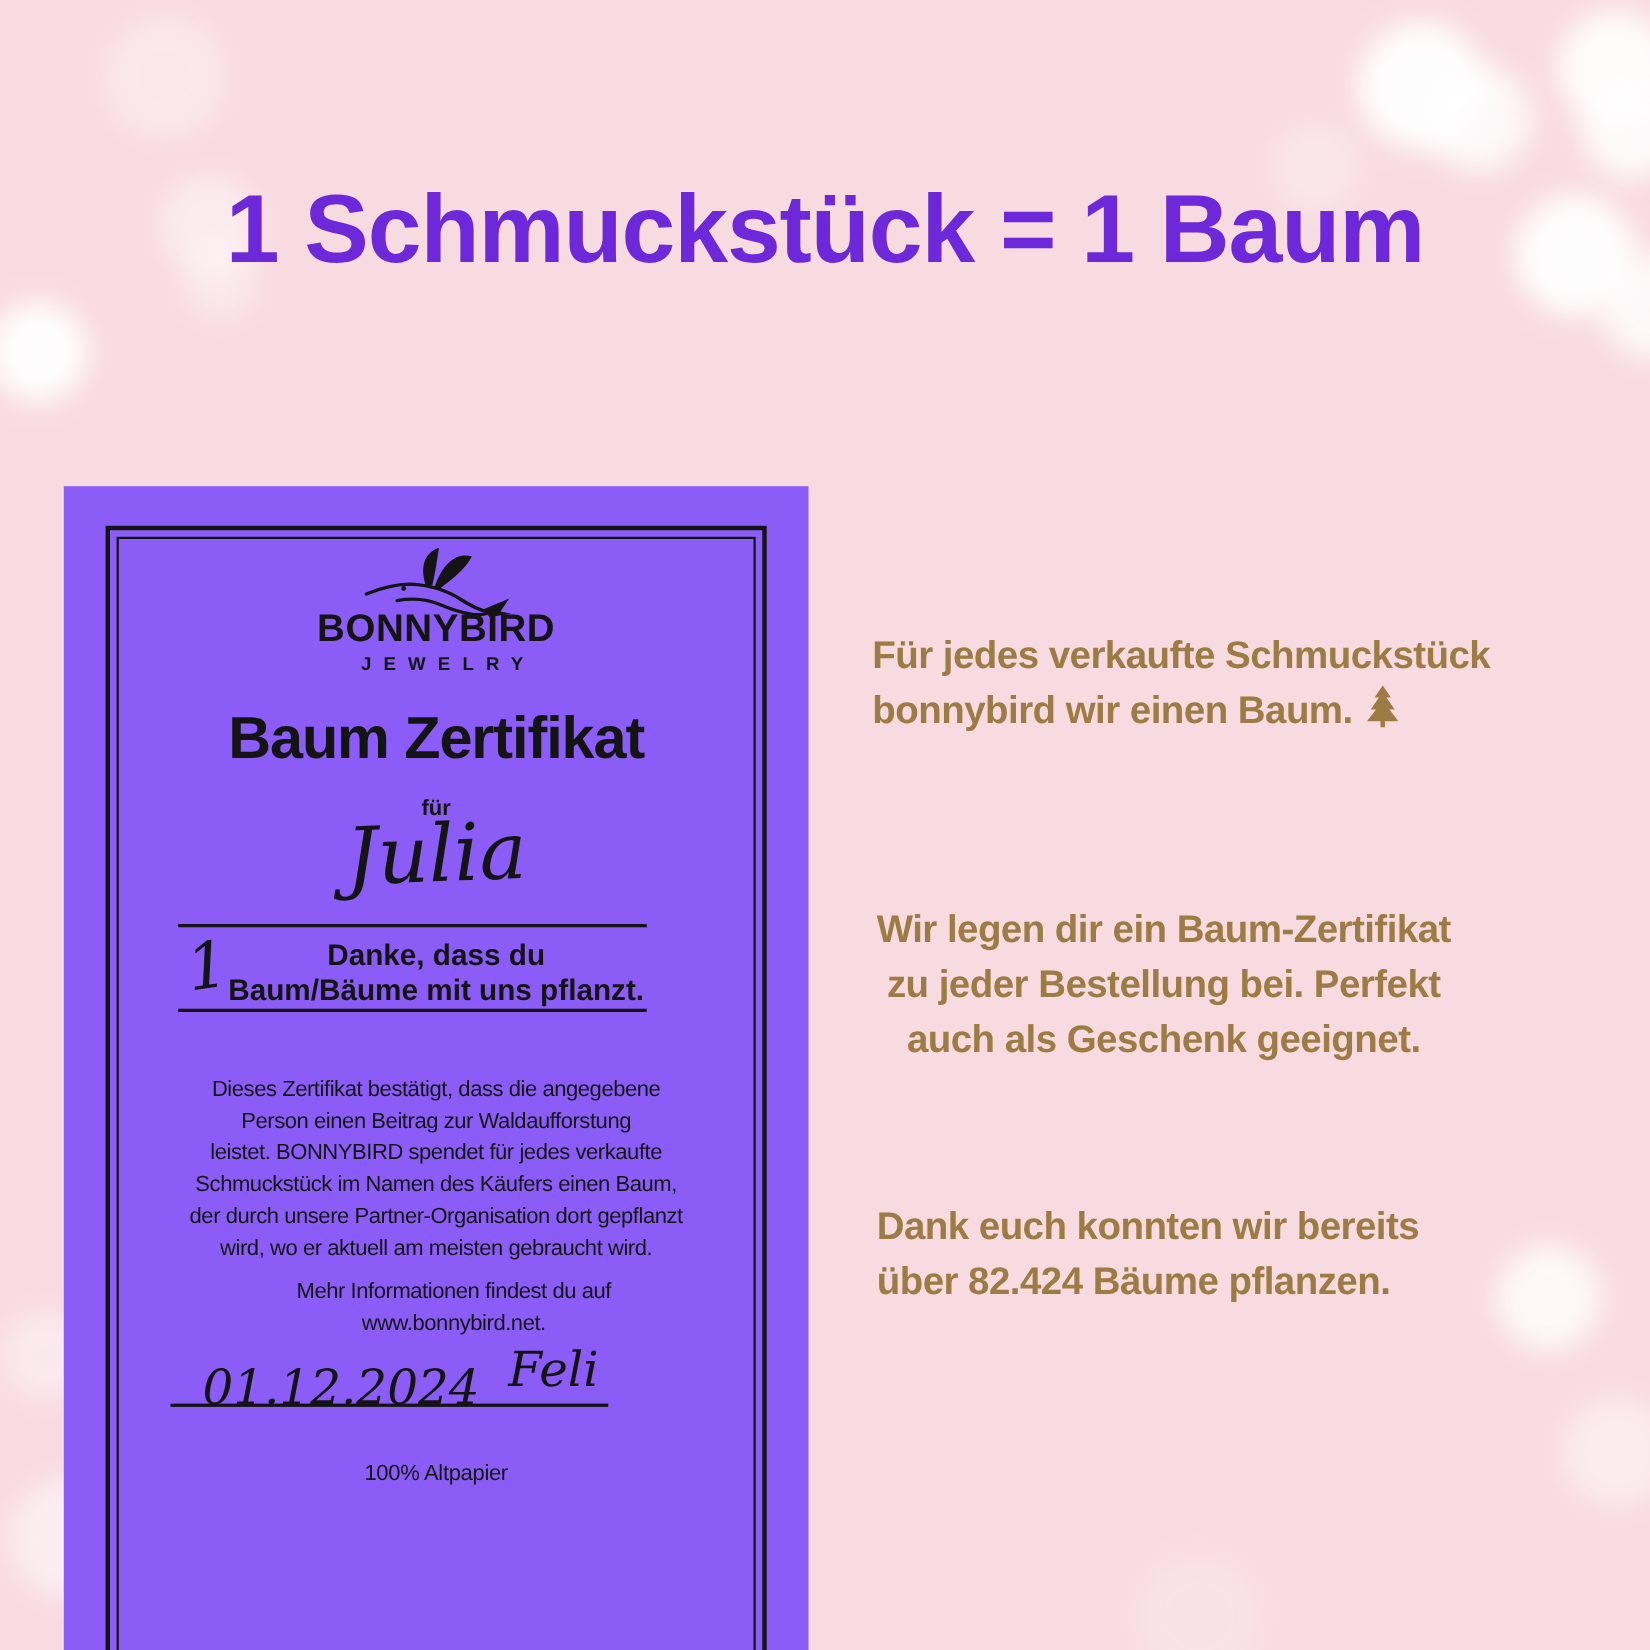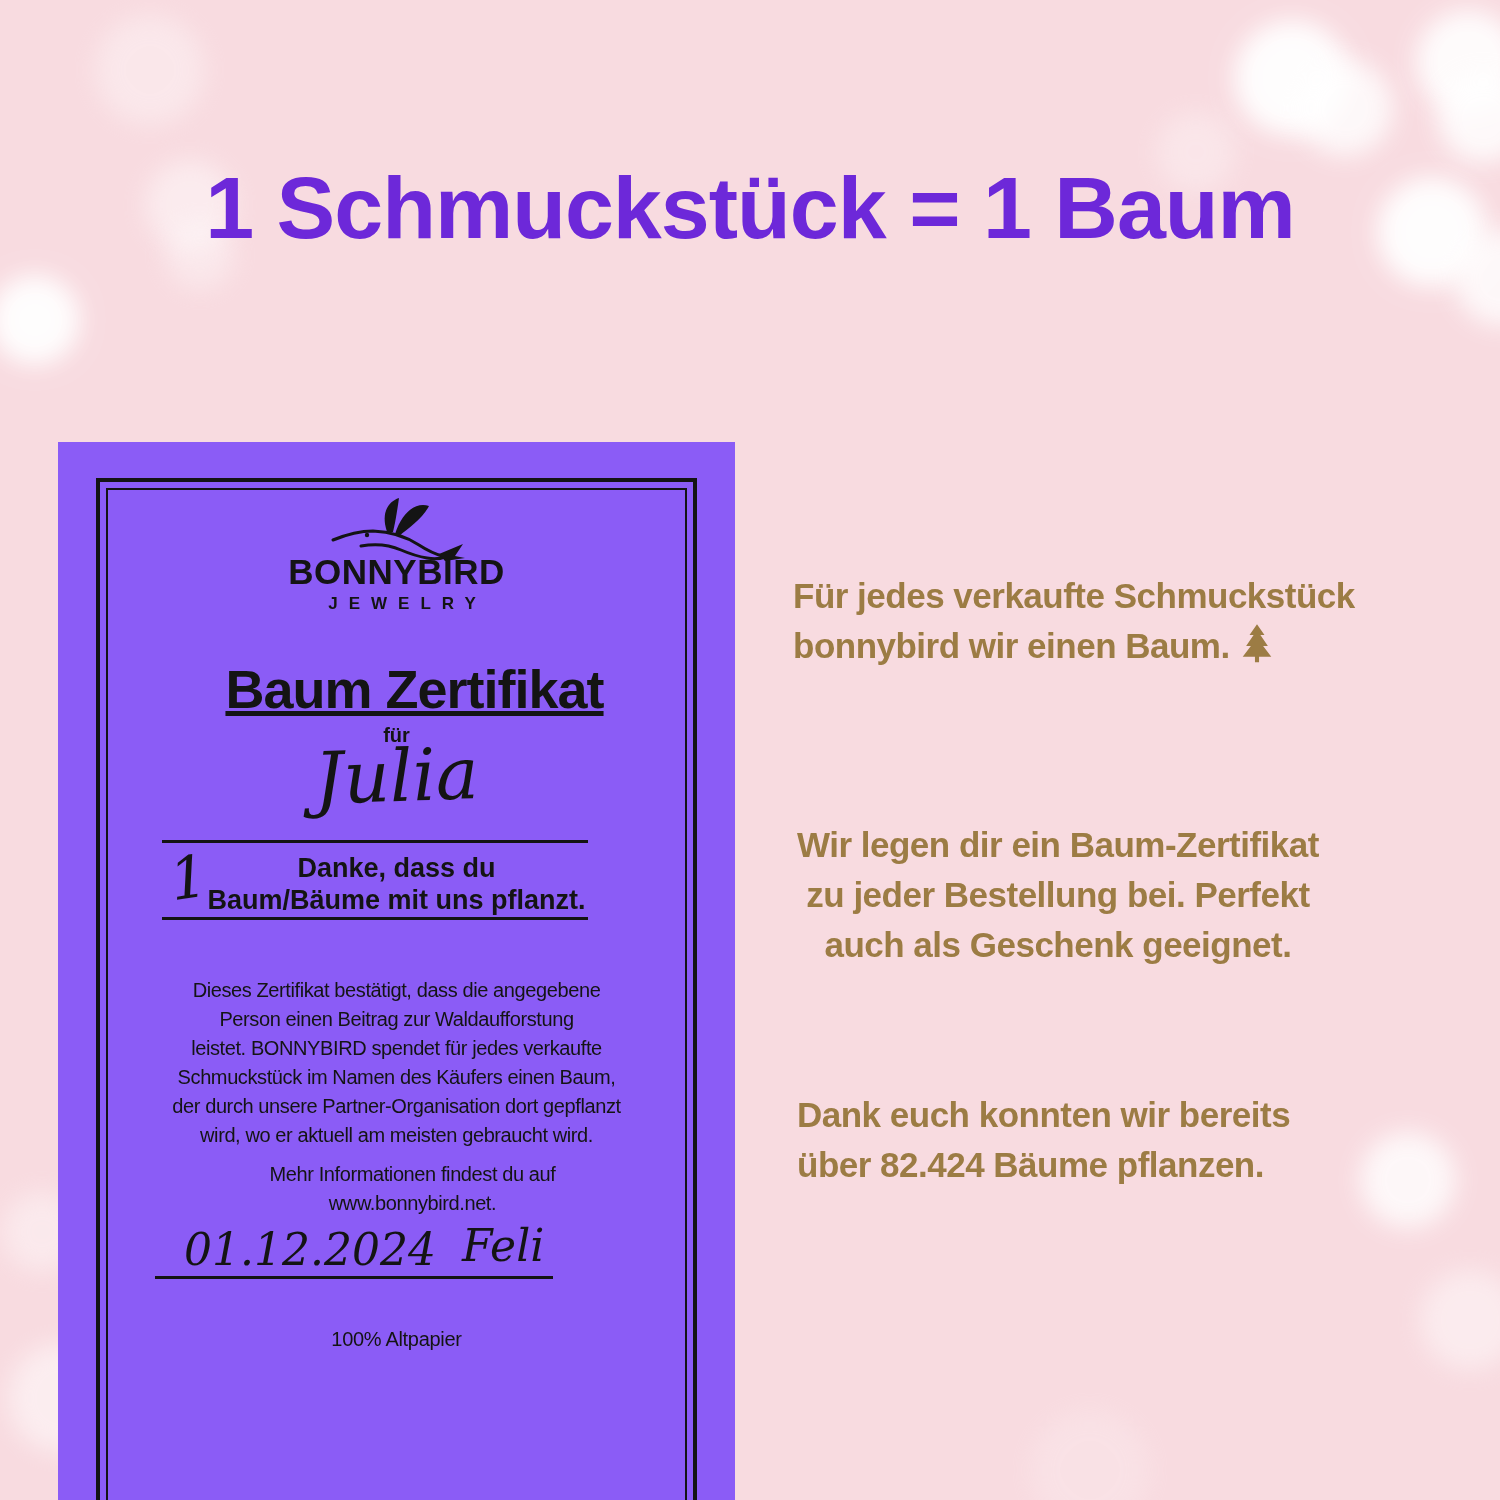--- a/index.html
+++ b/index.html
@@ -24,33 +24,33 @@
   .frame-outer{
     position:absolute;left:38px;top:36px;right:38px;bottom:52px;
     border:4px solid #141414;
   }
   .frame-inner{position:absolute;left:6px;top:6px;right:6px;bottom:6px;border:2px solid #141414;}
   .cert-content{position:absolute;left:0;top:0;width:100%;height:100%;}
   .cert-center{position:absolute;left:0;width:100%;text-align:center;}
   .logo-bird{position:absolute;left:50%;transform:translateX(-50%);top:56px;}
   .brand-name{top:110px;font-size:35px;font-weight:bold;letter-spacing:0.5px;}
   .brand-sub{top:152px;font-size:17px;font-weight:bold;letter-spacing:11px;padding-left:11px;}
-  .cert-heading{top:198px;font-size:54px;font-weight:bold;letter-spacing:-1px;margin:18px;text-decoration:underline;}
+  .cert-heading{top:198px;font-size:54px;font-weight:bold;letter-spacing:-1px;margin:0;}
   .for-label{top:282px;font-size:20px;font-weight:bold;}
   .script{font-family:"DejaVu Serif",serif;font-style:italic;}
   .recipient{top:292px;font-size:72px;transform:rotate(-2deg);}
   .rule{position:absolute;left:104px;width:426px;height:3px;background:#141414;}
   .rule1{top:398px;}
   .rule2{top:475px;}
   .tree-count{position:absolute;left:112px;top:402px;font-size:58px;transform:rotate(-8deg);}
   .thanks{top:410px;font-size:27px;font-weight:bold;line-height:32px;}
   .cert-body{top:534px;font-size:20px;line-height:29px;letter-spacing:-0.4px;font-weight:500;margin:0;}
   .cert-info{top:702px;font-size:20px;line-height:29px;letter-spacing:-0.4px;font-weight:500;margin:16px;}
   .sig-row{position:absolute;left:104px;top:776px;width:426px;height:58px;}
-  .date-script{position:absolute;left:22px;top:6px;font-size:44px;}
+  .date-script{position:absolute;left:22px;top:18px;font-size:44px;}
   .sig-script{position:absolute;left:300px;top:2px;font-size:44px;}
   .sig-line{position:absolute;left:97px;top:834px;width:398px;height:3px;background:#141414;}
   .cert-footer{top:886px;font-size:20px;font-weight:normal;letter-spacing:-0.3px;}
   
   .benefit{
     position:absolute;color:#9c7c44;font-size:35px;font-weight:bold;
     letter-spacing:-0.5px;line-height:50px;z-index:3;
   }
   .b1{left:793px;top:543px;margin-top:28px;}
   .b2{left:797px;top:820px;text-align:center;}

